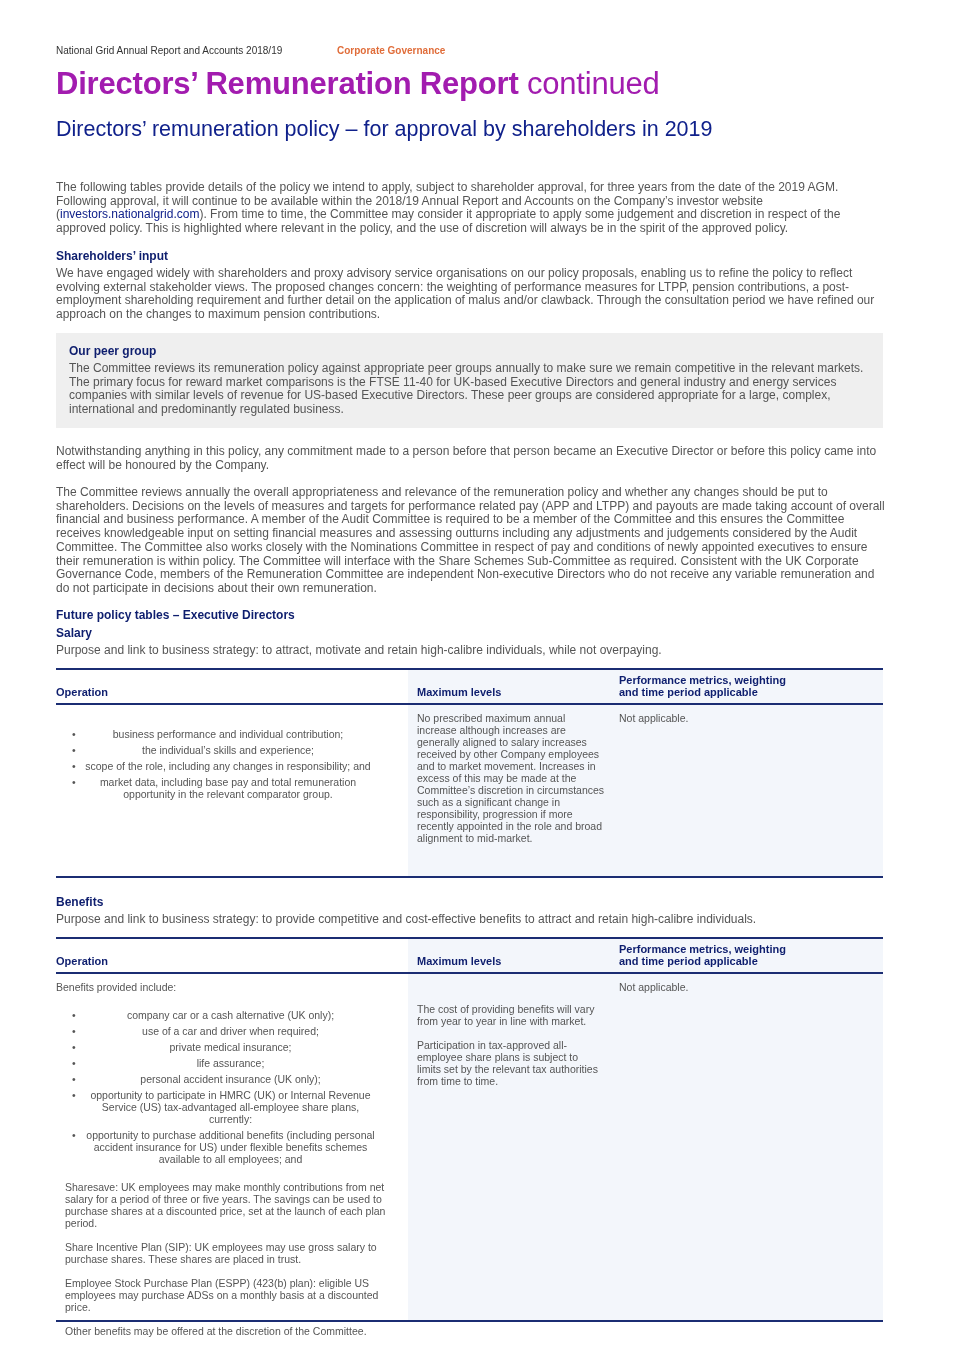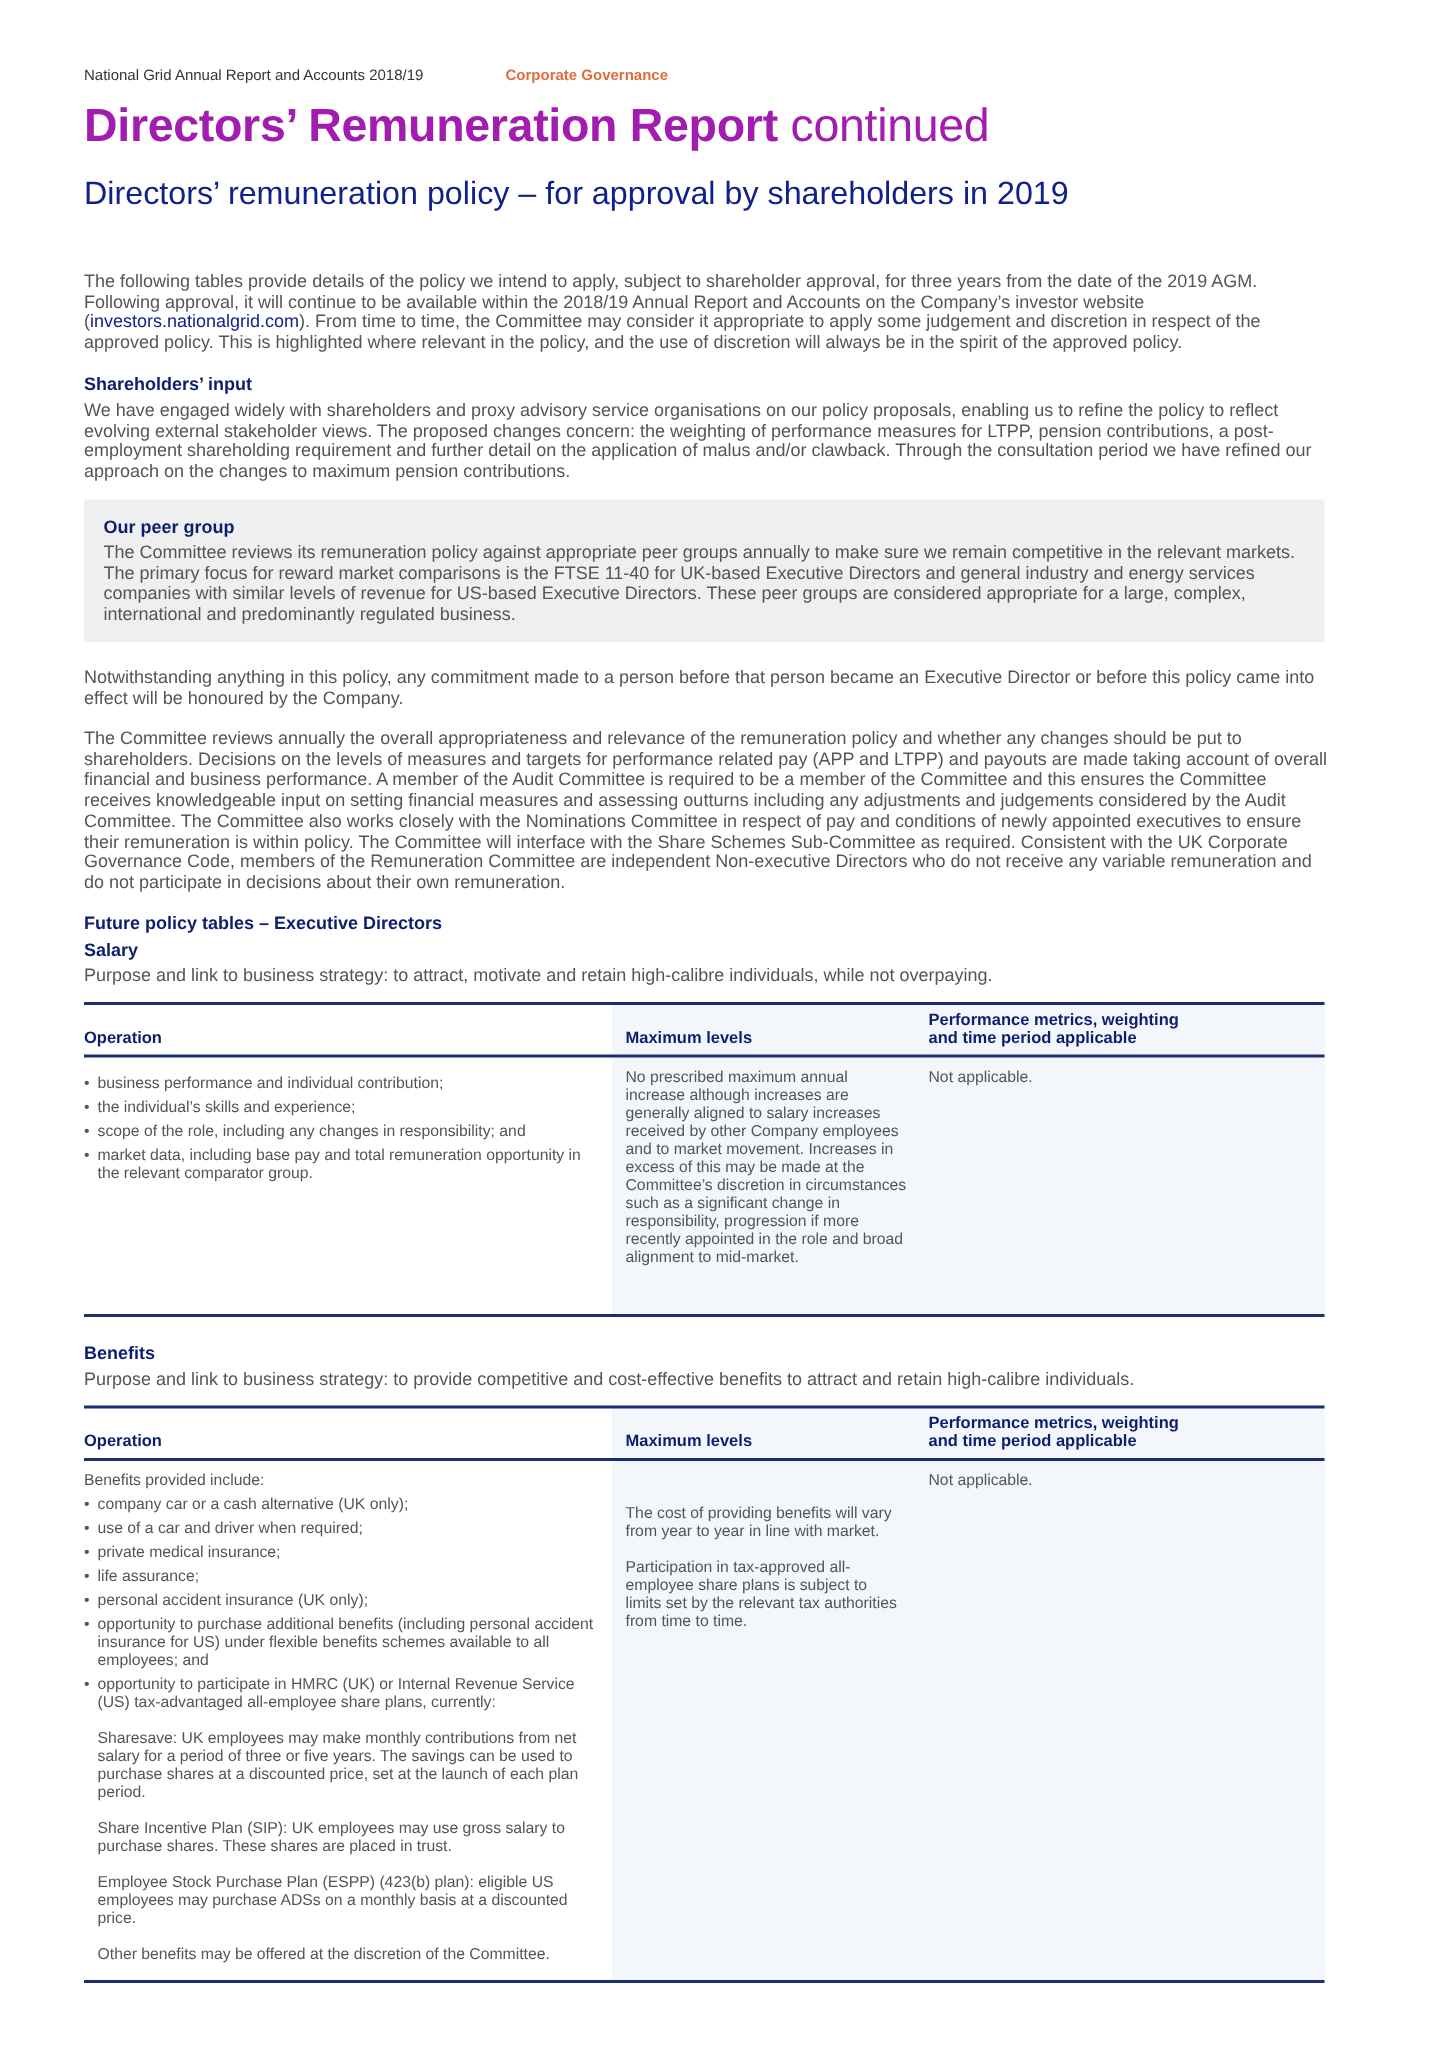--- a/index.html
+++ b/index.html
@@ -23,21 +23,21 @@
   .peer-box .heading { left: 13px; top: 11px; }
   .peer-box .para { left: 13px; top: 29px; width: 805px; }
 
   .table { position: absolute; left: 0; width: 827px; }
   .table .topline { position: absolute; left: 0; top: 0; width: 827px; height: 2px; background: #1b2d73; }
   .table .shade { position: absolute; left: 352px; top: 2px; width: 475px; background: #f3f6fb; }
   .table .headline { position: absolute; left: 0; width: 827px; height: 2px; background: #1b2d73; }
   .table .bottomline { position: absolute; left: 0; width: 827px; height: 2px; background: #1b2d73; }
   .th { position: absolute; font-size: 11px; font-weight: bold; color: #0e1e6e; line-height: 12px; }
   .td { position: absolute; font-size: 10.5px; line-height: 12px; color: #555; }
-  .td ul { margin: 0; padding: 0; list-style: none; }
+  .td ul { margin: 16px; padding: 0; list-style: none; text-align: center; }
   .td li { position: relative; padding-left: 9px; margin-top: 4px; }
   .td li::before { content: "\2022"; position: absolute; left: 0; top: 0; color: #555; }
   .td p { margin: 0; }
   .td .gap { margin-top: 12px; }
 
   .footer-num { position: absolute; left: 56px; top: 1365px; font-size: 10px; font-weight: bold; color: #0e1e6e; }
   a.link { color: #10218b; text-decoration: none; }
 </style>
 </head>
 <body>
@@ -114,22 +114,22 @@
     <div class="headline" style="top:35px;"></div>
 
     <div class="td" style="left:0; top:44px; width:340px;">
       <p>Benefits provided include:</p>
       <ul>
         <li>company car or a cash alternative (UK only);</li>
         <li>use of a car and driver when required;</li>
         <li>private medical insurance;</li>
         <li>life assurance;</li>
         <li>personal accident insurance (UK only);</li>
+        <li>opportunity to participate in HMRC (UK) or Internal Revenue Service (US) tax-advantaged all-employee share plans, currently:</li>
         <li>opportunity to purchase additional benefits (including personal accident insurance for US) under flexible benefits schemes available to all employees; and</li>
-        <li>opportunity to participate in HMRC (UK) or Internal Revenue Service (US) tax-advantaged all-employee share plans, currently:</li>
       </ul>
       <div style="padding-left:9px;">
         <p class="gap">Sharesave: UK employees may make monthly contributions from net salary for a period of three or five years. The savings can be used to purchase shares at a discounted price, set at the launch of each plan period.</p>
         <p class="gap">Share Incentive Plan (SIP): UK employees may use gross salary to purchase shares. These shares are placed in trust.</p>
         <p class="gap">Employee Stock Purchase Plan (ESPP) (423(b) plan): eligible US employees may purchase ADSs on a monthly basis at a discounted price.</p>
         <p class="gap">Other benefits may be offered at the discretion of the Committee.</p>
       </div>
     </div>
     <div class="td" style="left:361px; top:44px; width:185px;margin-top:22px;">
       <p>The cost of providing benefits will vary from year to year in line with market.</p>

